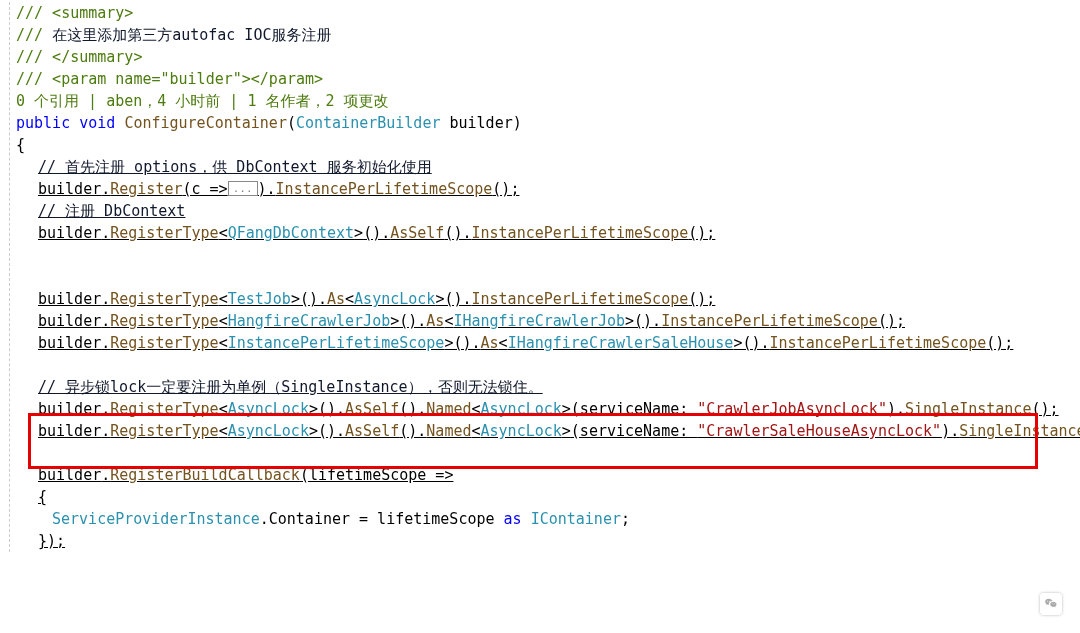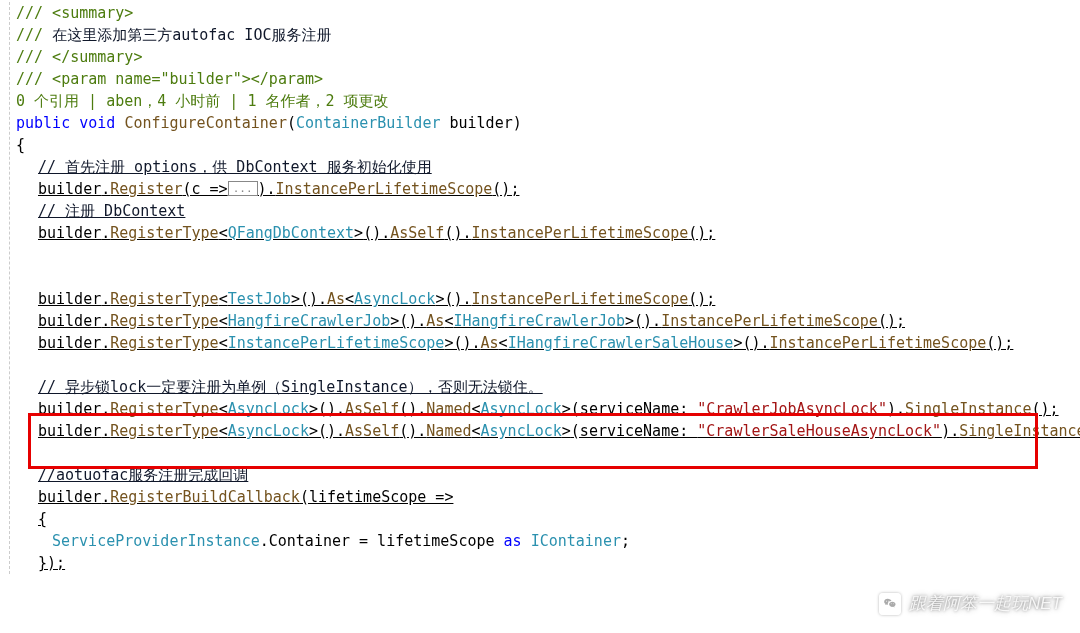--- a/index.html
+++ b/index.html
@@ -102,30 +102,28 @@
 <div class="line indent2"><span>builder</span>.<span class="method">RegisterType</span>&lt;<span class="type">InstancePerLifetimeScope</span>&gt;().<span class="method">As</span>&lt;<span class="type">IHangfireCrawlerSaleHouse</span>&gt;().<span class="method">InstancePerLifetimeScope</span>();</div>
 
 <div class="blank"></div>
 
 <div class="line indent2 comment">// 异步锁lock一定要注册为单例（SingleInstance），否则无法锁住。</div>
 <div class="line indent2"><span>builder</span>.<span class="method">RegisterType</span>&lt;<span class="type">AsyncLock</span>&gt;().<span class="method">AsSelf</span>().<span class="method">Named</span>&lt;<span class="type">AsyncLock</span>&gt;<span>(serviceName: </span><span class="string">"CrawlerJobAsyncLock"</span><span>).</span><span class="method">SingleInstance</span><span>();</span></div>
 <div class="line indent2"><span>builder</span>.<span class="method">RegisterType</span>&lt;<span class="type">AsyncLock</span>&gt;().<span class="method">AsSelf</span>().<span class="method">Named</span>&lt;<span class="type">AsyncLock</span>&gt;<span>(serviceName: </span><span class="string">"CrawlerSaleHouseAsyncLock"</span><span>).</span><span class="method">SingleInstance</span></div>
 
 <div class="blank"></div>
 
-<div class="line indent2 comment">//aotuofac服务注册完成回调</div>
 <div class="line indent2"><span>builder</span>.<span class="method">RegisterBuildCallback</span><span>(lifetimeScope =&gt;</span></div>
 <div class="line indent2">{</div>
 <div class="line indent3"><span class="type">ServiceProviderInstance</span><span>.</span><span>Container</span><span> = lifetimeScope </span><span class="keyword">as</span><span> </span><span class="type">IContainer</span><span>;</span></div>
 <div class="line indent2">});</div>
 
 </div>
 
 <div class="hlbox" style="left:28px; top:413px; width:1004px; height:50px;"></div>
 
 <div class="watermark">
   <span class="wmicon">
     <svg viewBox="0 0 24 24">
         <path d="M8 3C4.7 3 2 5.3 2 8.1c0 1.6.9 3 2.3 3.9l-.6 1.9 2.2-1.1c.7.2 1.4.3 2.1.3h.4c-.1-.4-.2-.8-.2-1.2 0-2.8 2.7-5 6-5h.3C13.9 4.6 11.2 3 8 3zm-2 3.5c.4 0 .8.3.8.8s-.4.8-.8.8-.8-.3-.8-.8.4-.8.8-.8zm4 0c.4 0 .8.3.8.8s-.4.8-.8.8-.8-.3-.8-.8.4-.8.8-.8zm6 1.5c-3 0-5.5 2-5.5 4.5s2.5 4.5 5.5 4.5c.6 0 1.2-.1 1.8-.2l1.9 1-.5-1.7c1.3-.8 2.3-2.1 2.3-3.6 0-2.5-2.5-4.5-5.5-4.5zm-1.8 3c.4 0 .7.3.7.7s-.3.7-.7.7-.7-.3-.7-.7.3-.7.7-.7zm3.5 0c.4 0 .7.3.7.7s-.3.7-.7.7-.7-.3-.7-.7.3-.7.7-.7z"></path>
       </svg>
   </span>
-  <span>跟着阿笨一起玩NET</span>
 </div>
 
 </body></html>

